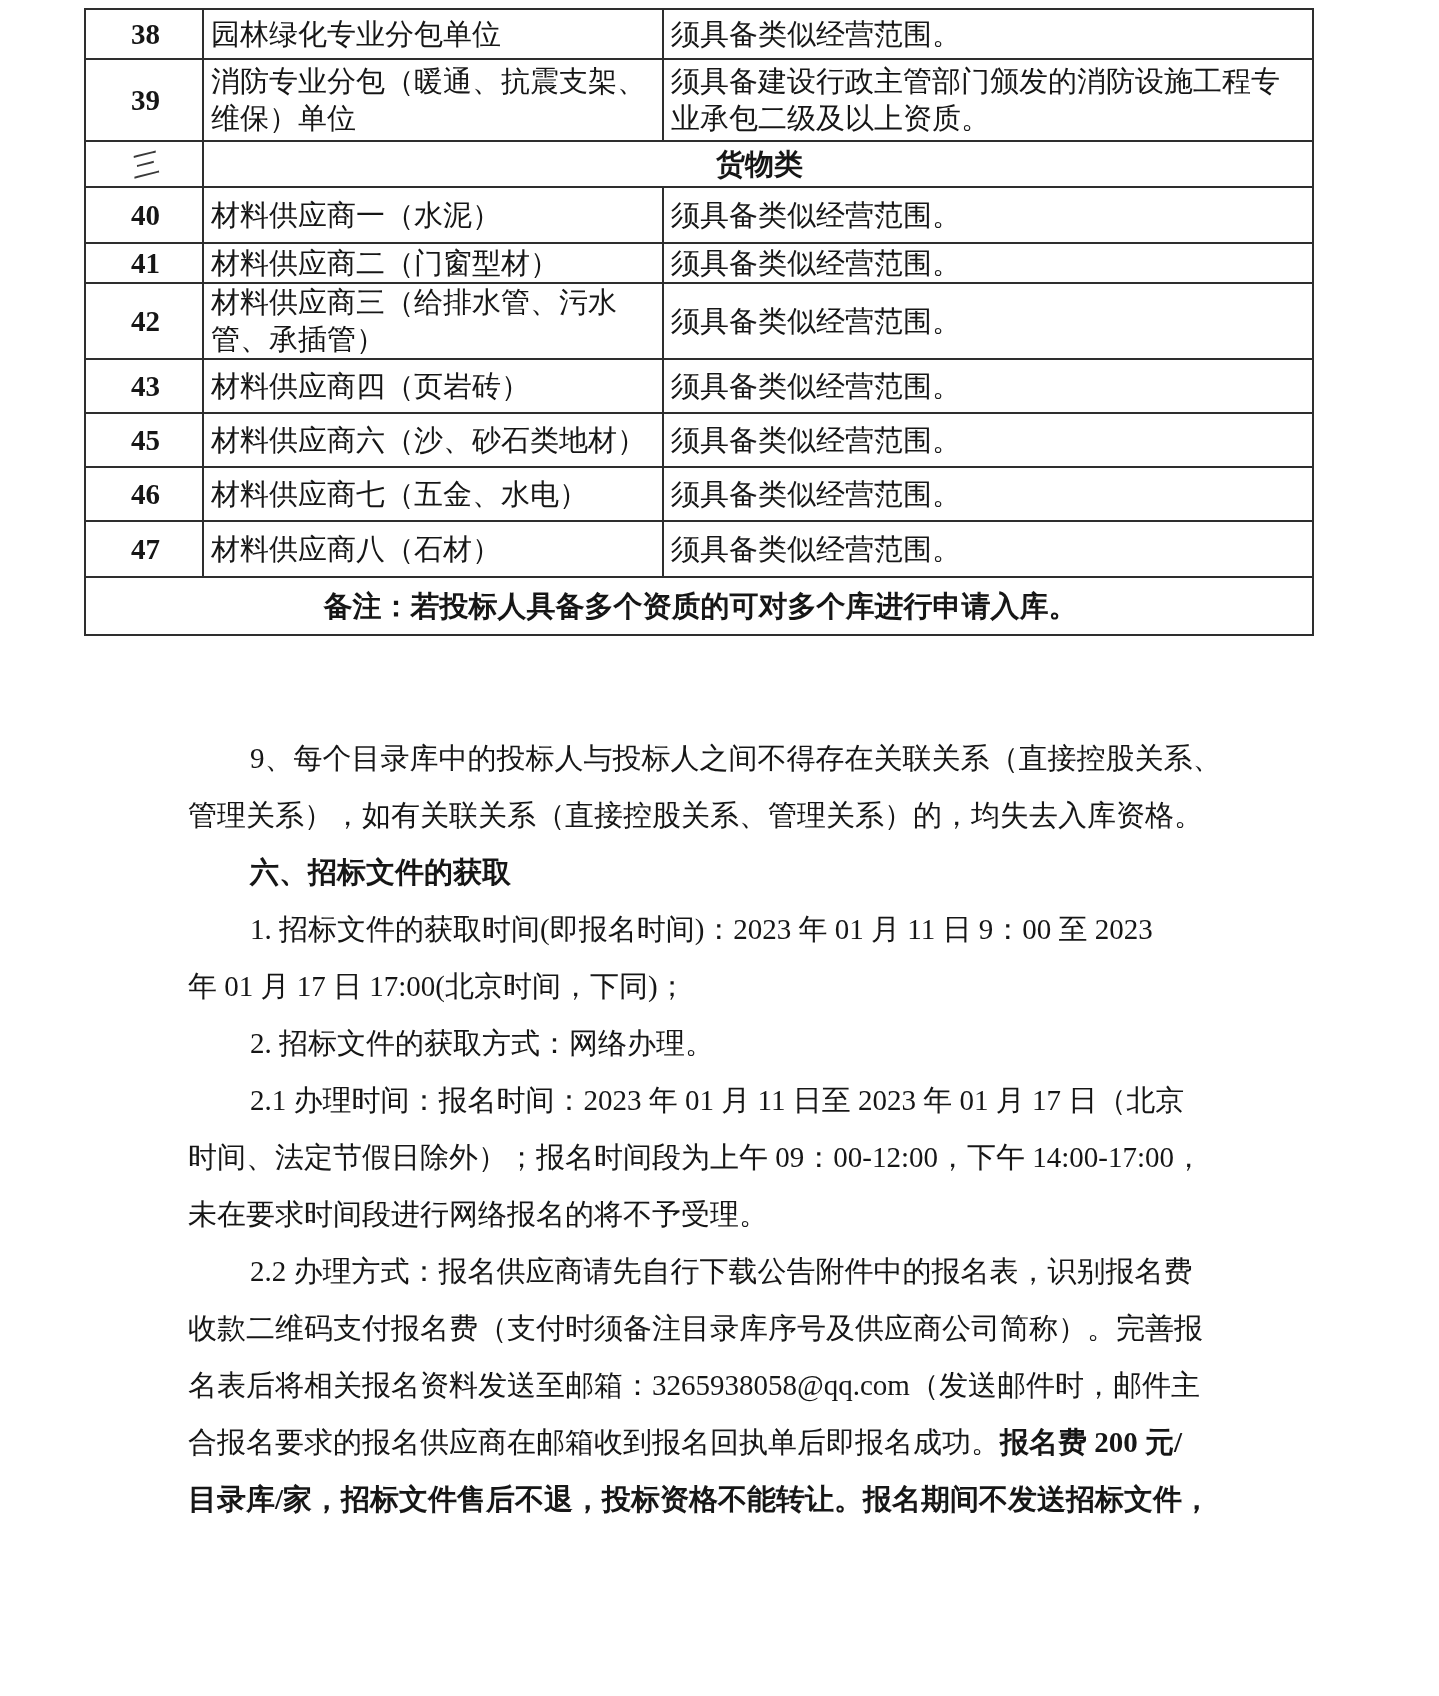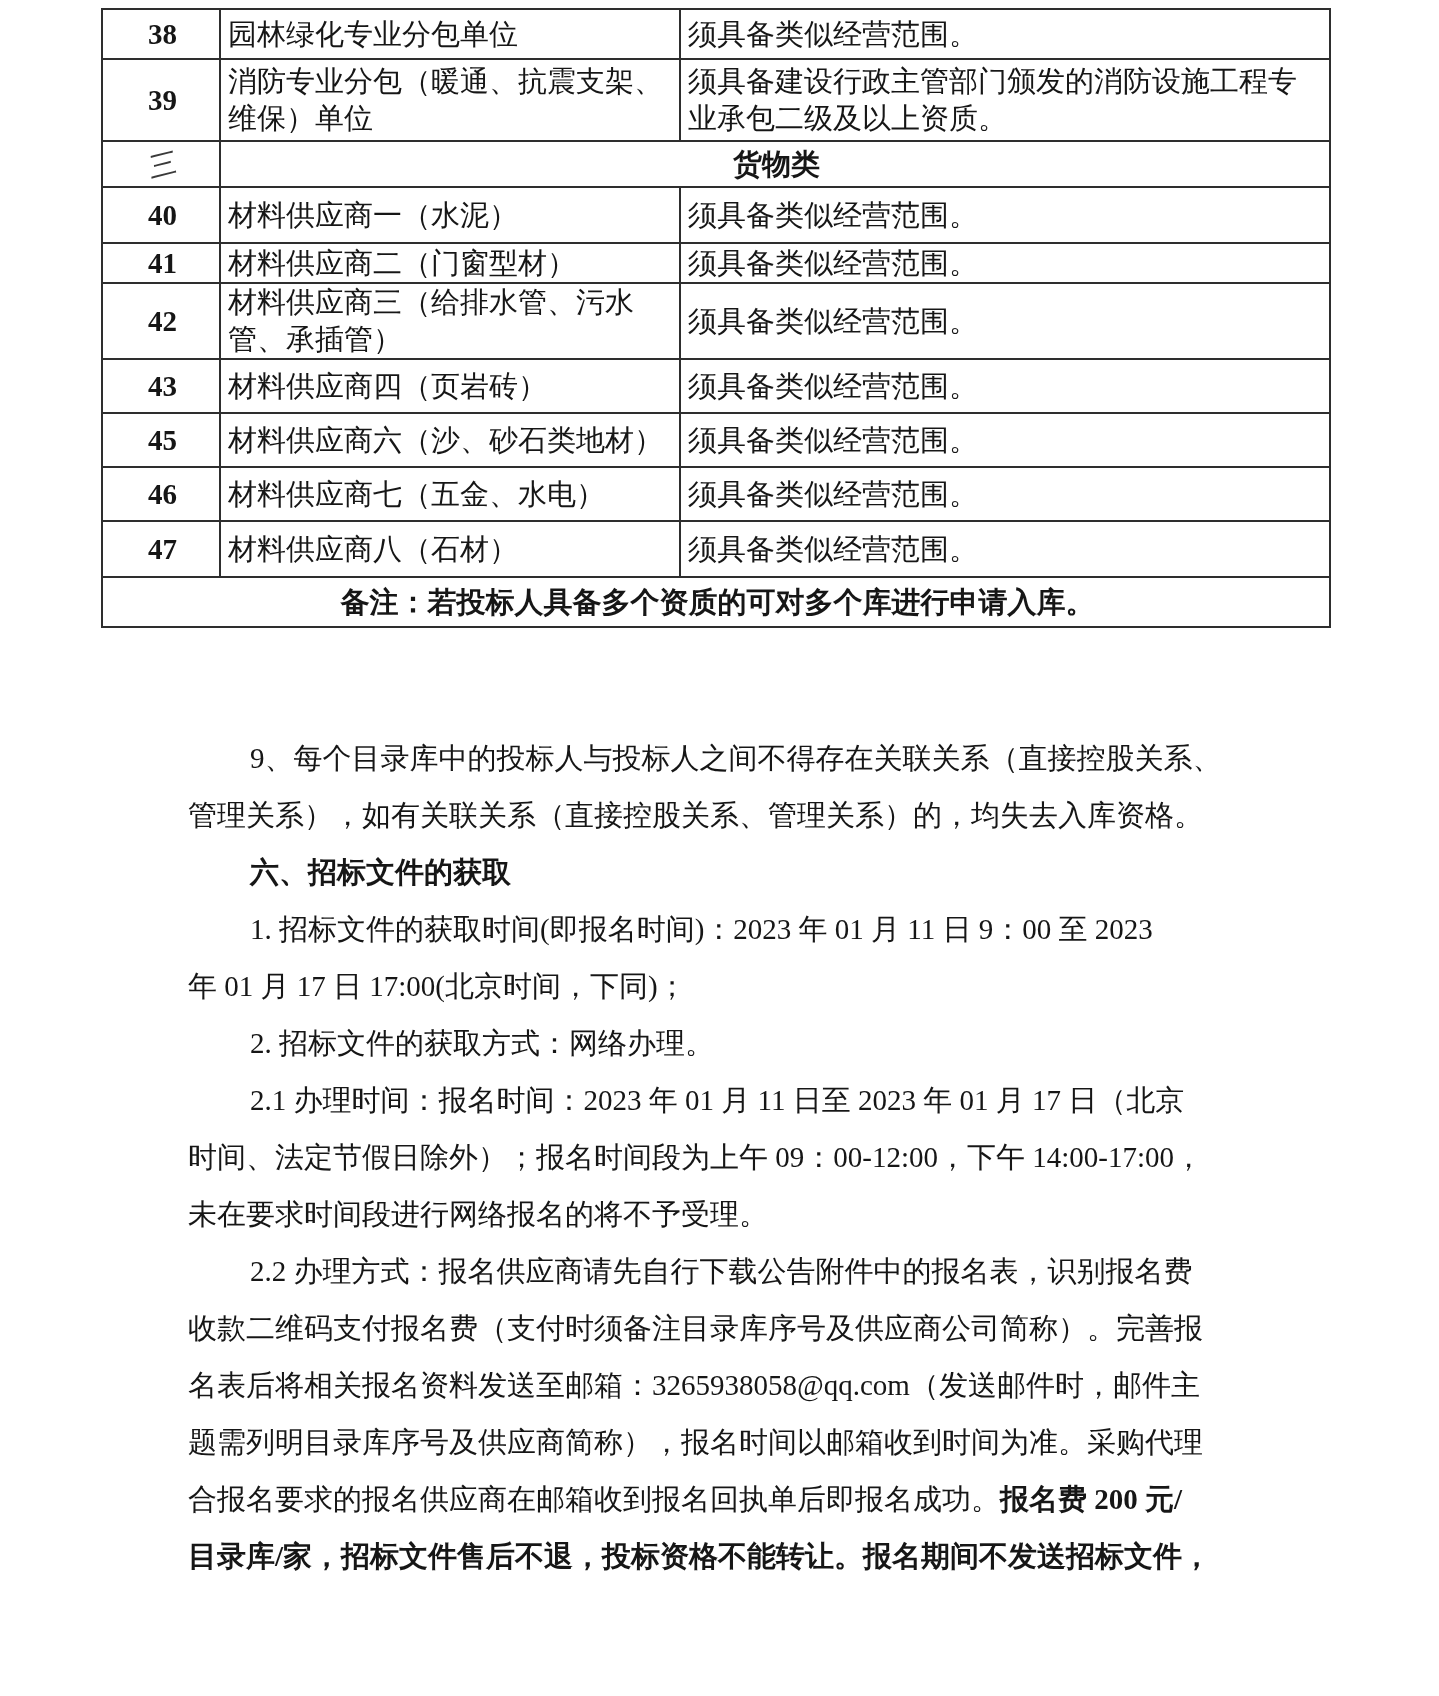--- a/index.html
+++ b/index.html
@@ -11,21 +11,21 @@
     overflow:hidden;
     position:relative;
   }
   .page{position:absolute;inset:0;background:#fff;}
 
   
   table.qual{
     border-collapse:collapse;
     table-layout:fixed;
     position:absolute;
-    left:101px;top:8px;
+    left:84px;top:8px;
     width:1228px;
   }
   table.qual td{
     border:2px solid #2e2e2e;
     vertical-align:middle;
     font-size:29px;
     line-height:37px;
     padding:0 4px 0 7px;
     overflow:hidden;
   }
@@ -123,36 +123,35 @@
         <tr style="height: 54px;">
           <td class="no-cell">46</td>
           <td>材料供应商七（五金、水电）</td>
           <td>须具备类似经营范围。</td>
         </tr>
         <tr style="height: 56px;">
           <td class="no-cell">47</td>
           <td>材料供应商八（石材）</td>
           <td>须具备类似经营范围。</td>
         </tr>
-        <tr style="height: 50px; font-family: Liberation Serif, serif;">
+        <tr style="height: 58px; font-family: Liberation Serif, serif;">
           <td colspan="3" class="remark-cell">备注：若投标人具备多个资质的可对多个库进行申请入库。</td>
         </tr>
       </tbody>
   </table>
 
   <div class="body-text" id="body-text">
       <div class="tline ind"><span class="seg">9、每个目录库中的投标人与投标人之间不得存在关联关系（直接控股关系、</span></div>
       <div class="tline"><span class="seg">管理关系），如有关联关系（直接控股关系、管理关系）的，均失去入库资格。</span></div>
       <div class="tline ind"><span class="seg b">六、招标文件的获取</span></div>
       <div class="tline ind"><span class="seg">1. 招标文件的获取时间(即报名时间)：2023 年 01 月 11 日 9：00 至 2023</span></div>
       <div class="tline"><span class="seg">年 01 月 17 日 17:00(北京时间，下同)；</span></div>
       <div class="tline ind"><span class="seg">2. 招标文件的获取方式：网络办理。</span></div>
       <div class="tline ind"><span class="seg">2.1 办理时间：报名时间：2023 年 01 月 11 日至 2023 年 01 月 17 日（北京</span></div>
       <div class="tline"><span class="seg">时间、法定节假日除外）；报名时间段为上午 09：00-12:00，下午 14:00-17:00，</span></div>
       <div class="tline"><span class="seg">未在要求时间段进行网络报名的将不予受理。</span></div>
       <div class="tline ind"><span class="seg">2.2 办理方式：报名供应商请先自行下载公告附件中的报名表，识别报名费</span></div>
       <div class="tline"><span class="seg">收款二维码支付报名费（支付时须备注目录库序号及供应商公司简称）。完善报</span></div>
       <div class="tline"><span class="seg">名表后将相关报名资料发送至邮箱：3265938058@qq.com（发送邮件时，邮件主</span></div>
-      <div class="tline"><span class="seg">题需列明目录库序号及供应商简称），报名时间以邮箱收到时间为准。采购代理</span></div>
       <div class="tline"><span class="seg">合报名要求的报名供应商在邮箱收到报名回执单后即报名成功。</span><span class="seg b">报名费 200 元/</span></div>
       <div class="tline"><span class="seg b">目录库/家，招标文件售后不退，投标资格不能转让。报名期间不发送招标文件，</span></div>
     </div>
 </div>
 
 </body></html>

